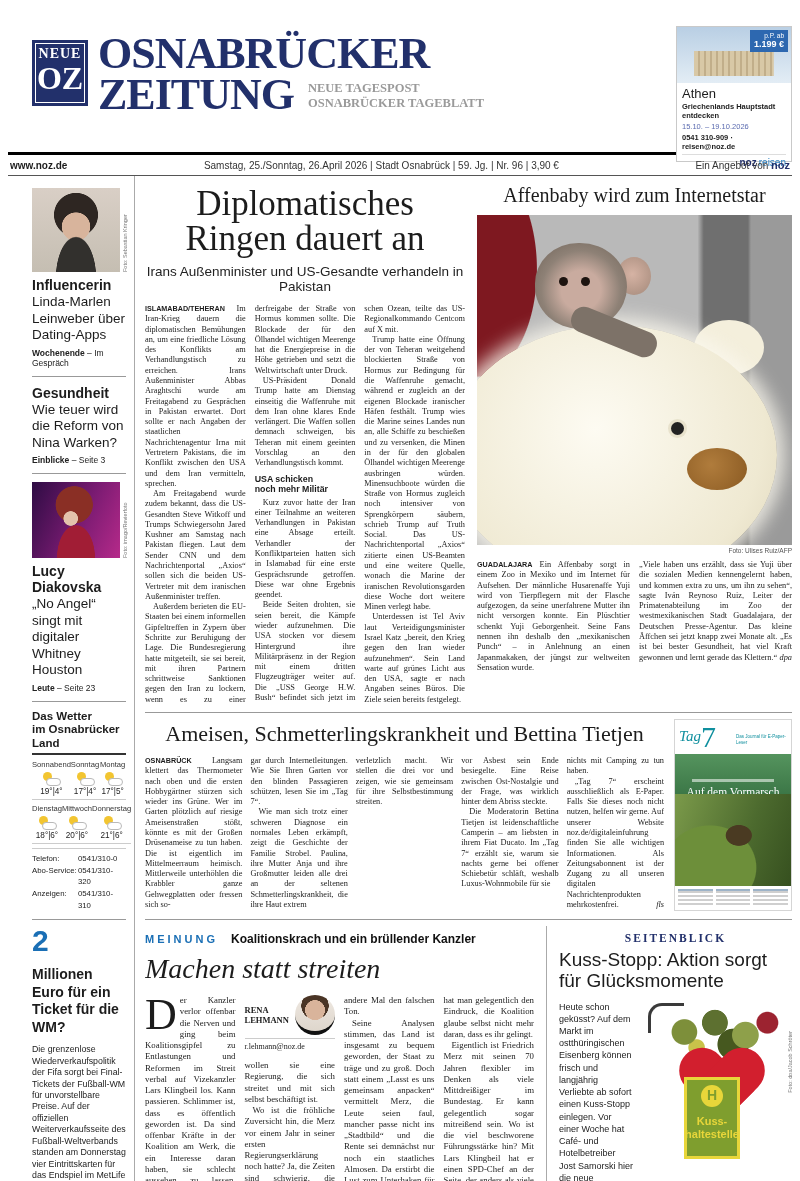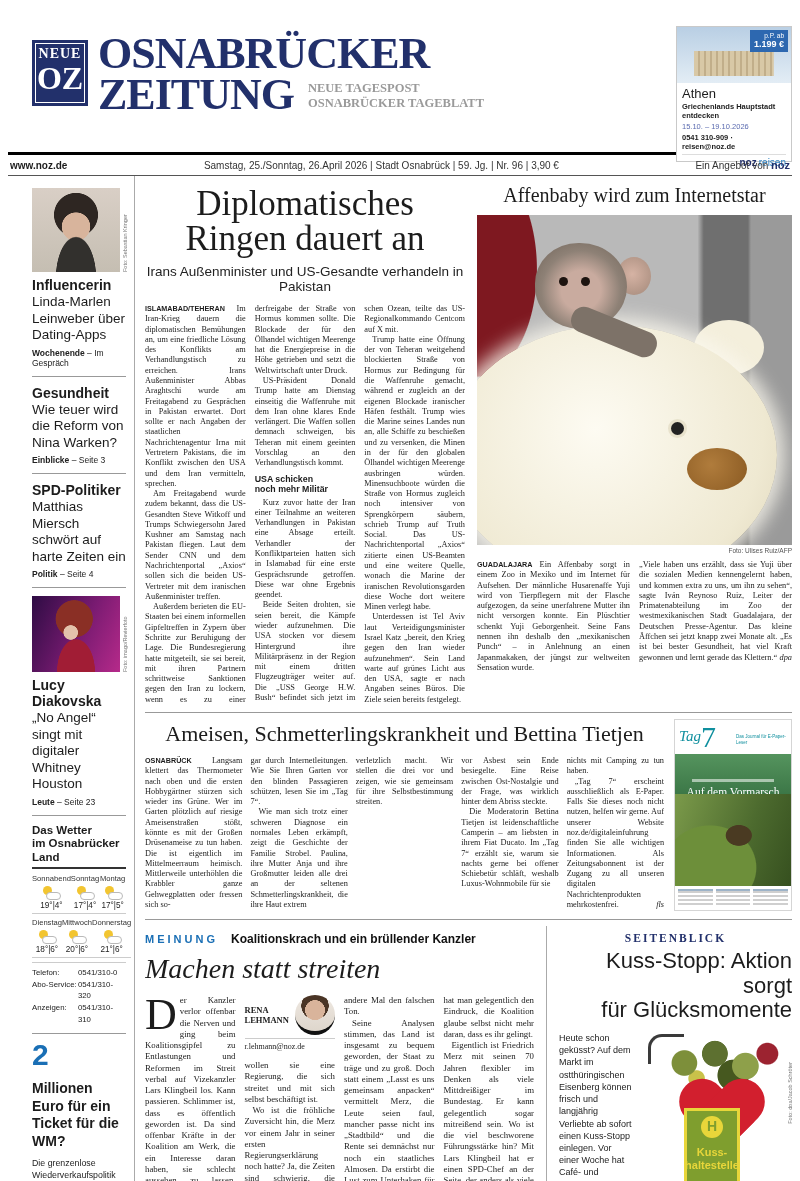--- a/index.html
+++ b/index.html
@@ -154,21 +154,21 @@
   .byline{display:flex;align-items:center;gap:6px;margin-bottom:3px;}
   .byname{font-size:8.5px;font-weight:800;line-height:1.2;}
   .avatar{width:40px;height:40px;border-radius:50%;flex:0 0 auto;border-bottom:4px solid #111;background:
       radial-gradient(circle at 50% 42%,#d9b49b 0 34%,transparent 35%),
       radial-gradient(circle at 50% 30%,#4a3526 0 42%,transparent 43%),
       linear-gradient(#efe9e2,#ded6cc);}
   .bymail{font-size:8px;color:#222;margin-bottom:8px;border-top:1px solid #ccc;padding-top:3px;}
 
   .seiten{flex:1;min-width:0;padding:6px 0 0 12px;}
   .slabel{text-align:center;color:#22306b;font-family:"Liberation Serif",serif;font-weight:700;font-size:11.5px;letter-spacing:2px;}
-  .sheadline{text-align:right;font-size:22px;font-weight:400;line-height:1.12;margin:5px 0 9px;}
+  .sheadline{text-align:left;font-size:19px;font-weight:400;line-height:1.12;margin:5px 0 9px;}
   .sbody{font-size:9px;line-height:1.36;}
   .kissbox{float:right;width:150px;height:168px;position:relative;margin:0 0 4px 8px;}
   .foliage{position:absolute;top:0;left:18px;right:10px;height:62px;background:
       radial-gradient(circle at 20% 50%,#7d8f3a 0 12%,transparent 13%),
       radial-gradient(circle at 45% 35%,#5d7030 0 16%,transparent 17%),
       radial-gradient(circle at 70% 55%,#8ea04a 0 14%,transparent 15%),
       radial-gradient(circle at 88% 35%,#9c2330 0 9%,transparent 10%),
       radial-gradient(circle at 60% 70%,#46581f 0 18%,transparent 19%),
       radial-gradient(circle at 30% 75%,#c9c24a 0 8%,transparent 9%);}
   .bracket{position:absolute;left:6px;top:2px;width:36px;height:30px;border-left:3px solid #3a3a3a;border-top:3px solid #3a3a3a;border-radius:14px 0 0 0;}
@@ -247,25 +247,20 @@
         <div class="rtext">Linda-Marlen Leinweber über Dating-Apps</div>
         <div class="rfoot"><b>Wochenende</b><span> – Im Gespräch</span></div>
       </div>
 
       <div class="ritem">
         <div class="rtitle">Gesundheit</div>
         <div class="rtext">Wie teuer wird die Reform von Nina Warken?</div>
         <div class="rfoot"><b>Einblicke</b><span> – Seite 3</span></div>
       </div>
 
-      <div class="ritem">
-        <div class="rtitle">SPD-Politiker</div>
-        <div class="rtext">Matthias Miersch schwört auf harte Zeiten ein</div>
-        <div class="rfoot"><b>Politik</b><span> – Seite 4</span></div>
-      </div>
 
       <div class="ritem">
         <div class="rphoto">
           <div class="img img-lucy"></div>
           <div class="vcredit">Foto: imago/Revierfoto</div>
         </div>
         <div class="rtitle">Lucy Diakovska</div>
         <div class="rtext">„No Angel“ singt mit digitaler Whitney Houston</div>
         <div class="rfoot"><b>Leute</b><span> – Seite 23</span></div>
       </div>

